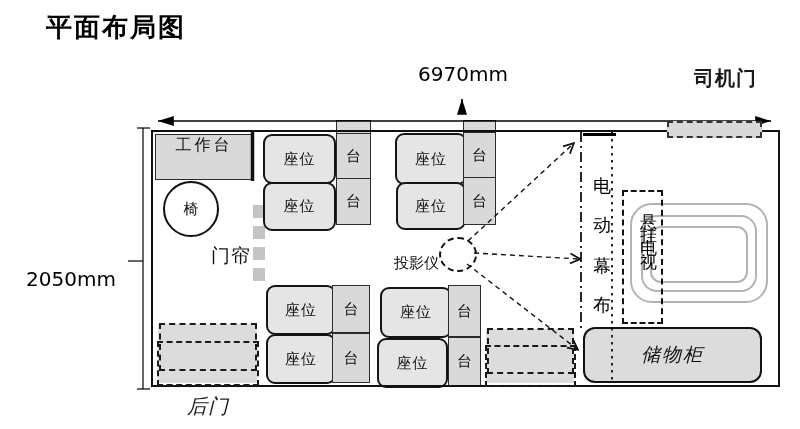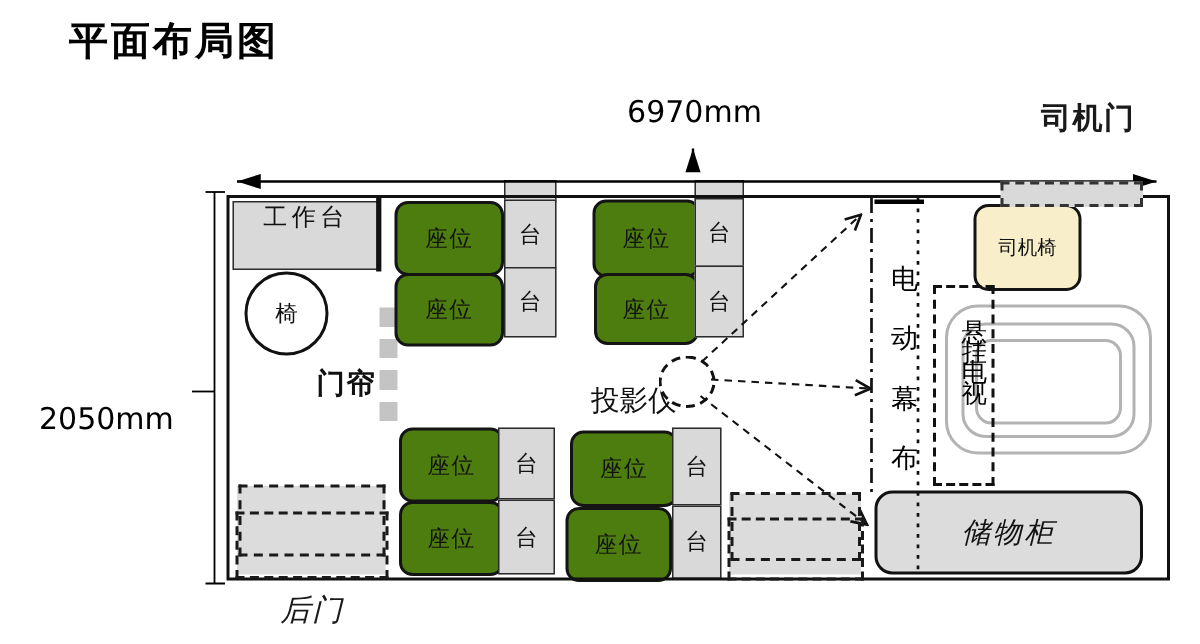--- a/index.html
+++ b/index.html
@@ -17,21 +17,21 @@
     font-size:20px;color:#000;
   }
   .doorlabel{
     font-family:"DejaVu Sans","Liberation Sans",sans-serif;
     font-size:20px;color:#1a1a1a;letter-spacing:1px;
   }
   .outline{
     border:2.5px solid #111;background:transparent;z-index:3;
   }
   .seat{
-    background:#4d7c0f;border:2px solid #141414;border-radius:9px;
+    background:#e5e5e5;border:2px solid #141414;border-radius:9px;
     display:flex;align-items:center;justify-content:center;
     font-size:15px;z-index:2;letter-spacing:1px;
   }
   .tbl{
     background:#d9d9d9;border:1.5px solid #2b2b2b;
     display:flex;align-items:center;justify-content:center;
     font-size:15px;z-index:2;
   }
   .nub{background:#d9d9d9;border:1.5px solid #2b2b2b;z-index:2;}
   .workbench{
@@ -41,26 +41,26 @@
   }
   .chair-circle{
     width:52px;height:52px;border-radius:50%;border:2px solid #111;
     background:#fff;display:flex;align-items:center;justify-content:center;
     font-size:15px;z-index:2;
   }
   .curtain-bar{
     width:12px;background:repeating-linear-gradient(180deg,#c4c4c4 0 13px,#ffffff 13px 21px);
     z-index:2;
   }
-  .label-plain{font-size:19px;z-index:4;letter-spacing:1px;font-weight:bold;}
+  .label-plain{font-size:19px;z-index:4;letter-spacing:1px;}
   .projector-circle{
     width:34px;height:31px;border:2px dashed #111;border-radius:50%;
     background:#fff;z-index:4;
   }
-  .small-label{font-size:19px;z-index:4;}
+  .small-label{font-size:15px;z-index:4;}
   .vtext{
     writing-mode:vertical-rl;text-orientation:upright;
     font-size:18px;z-index:6;line-height:20px;color:#000;
   }
   .driver-chair{
     background:#f8efca;border:2px solid #141414;border-radius:10px;
     display:flex;align-items:center;justify-content:center;
     font-size:13px;z-index:4;
   }
   .driver-door{
@@ -154,23 +154,20 @@
     </div>
   <div class="abs tbl" style="left:448px;top:337px;width:31px;height:47px;">
       <span>台</span>
     </div>
 
   <div class="abs small-label" style="left:394px;top:254px;">投影仪</div>
   <div class="abs projector-circle" style="left:439px;top:237px;"></div>
 
   <div class="abs vtext" style="left:592px;top:162px;letter-spacing:40px;">电动幕布</div>
 
-  <div class="abs driver-chair" style="left:649px;top:136px;width:68px;height:54px;">
-    <span>司机椅</span>
-  </div>
 
   <div class="abs driver-door" style="left:667px;top:121px;width:91px;height:13px;"></div>
 
   <div class="abs tv-rect" style="left:630px;top:203px;width:134px;height:96px;border-radius:22px;"></div>
   <div class="abs tv-rect" style="left:641px;top:215px;width:112px;height:73px;border-radius:16px;"></div>
   <div class="abs tv-rect" style="left:650px;top:226px;width:94px;height:53px;border-radius:11px;"></div>
   <div class="abs tv-dashed" style="left:622px;top:190px;width:37px;height:130px;"></div>
   <div class="abs vtext" style="left:639px;top:200px;letter-spacing:13px;font-size:17px;">悬挂电视</div>
 
   <div class="abs storage" style="left:583px;top:327px;width:175px;height:52px;font-style:italic;">

